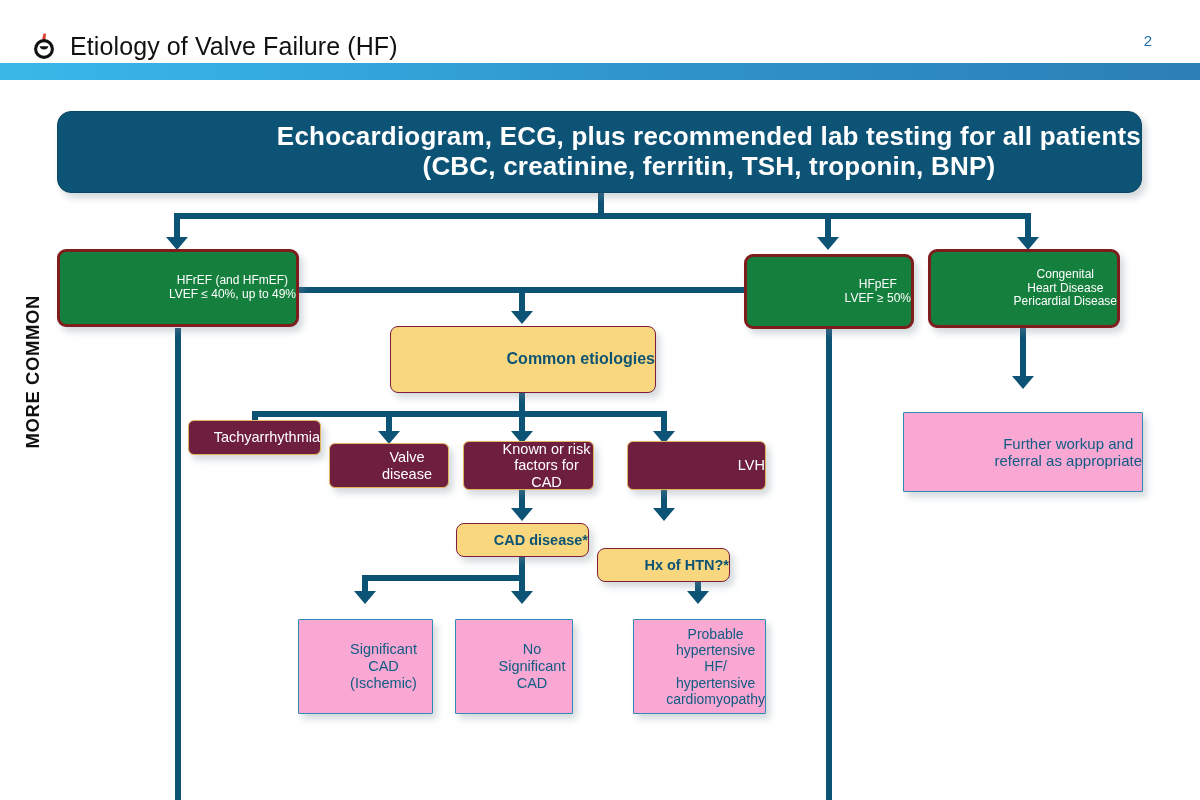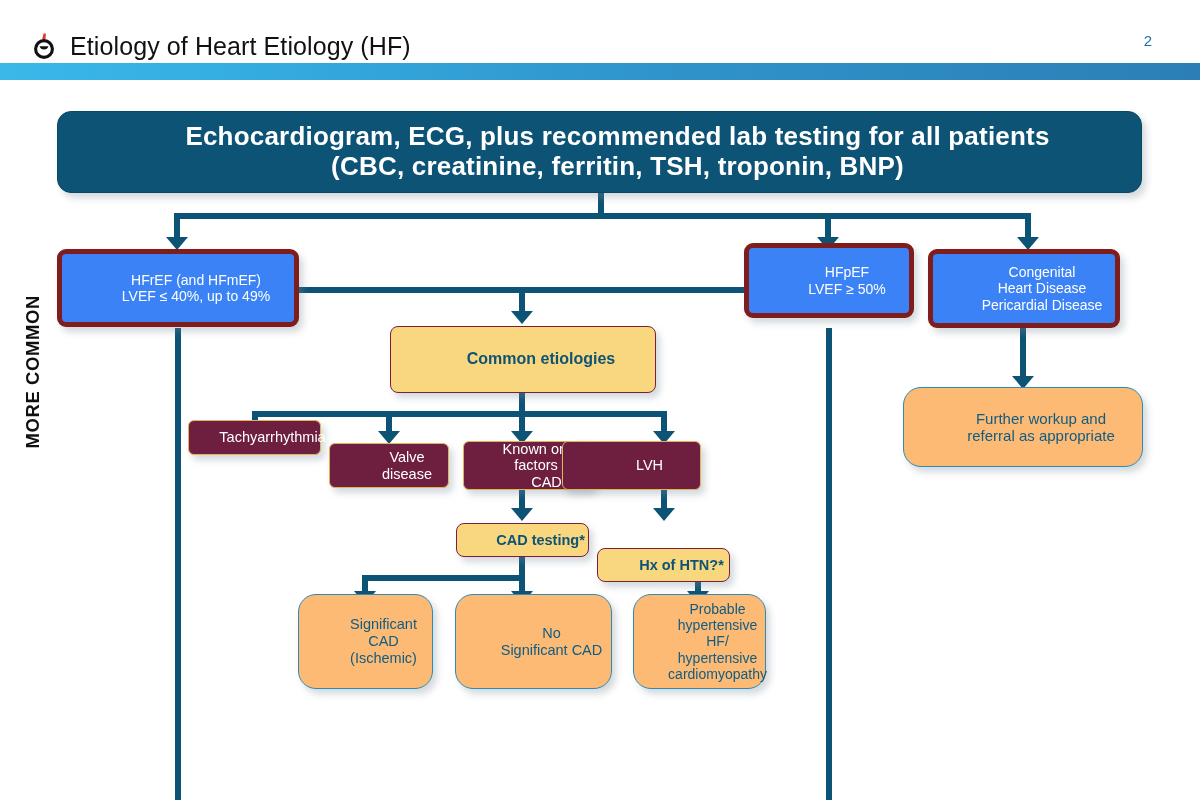--- a/index.html
+++ b/index.html
@@ -52,21 +52,21 @@
     font-size: 15px;
     color: #1E6FA8;
   }
 
   
   .node {
     position: absolute;
     box-sizing: border-box;
     display: flex;
     align-items: center;
-    justify-content: center;
+    justify-content: flex-end;
     text-align: center;
     line-height: 1.15;
     border-radius: 9px;
     z-index: 5;
     padding-left: 36px;
   }
   .node span { display: block; white-space: pre-line; }
 
   .node.shadowed {
     box-shadow: 4px 5px 7px rgba(120,140,150,0.33);
@@ -78,24 +78,24 @@
     color: #ffffff;
     font-size: 26px;
     font-weight: bold;
     border-radius: 14px;
     border: 1px solid #0A4763;
     letter-spacing: 0.2px;
   }
 
   
   .node.green {
-    background: #3b82f6;
+    background: #15803d;
     color: #ffffff;
-    font-size: 14px;
-    border: 5px solid #7f1d1d;
+    font-size: 12px;
+    border: 3px solid #7f1d1d;
   }
 
   
   .node.yellow {
     background: #F9D77E;
     color: #0D5375;
     font-weight: bold;
     font-size: 16px;
     border: 1.5px solid #7D1F3C;
     border-radius: 8px;
@@ -106,25 +106,26 @@
   .node.maroon {
     background: #6E1E3F;
     color: #ffffff;
     font-size: 14.5px;
     border: 1.5px solid #E2B35B;
     border-radius: 6px;
   }
 
   
   .node.white {
-    background: #fdba74;
+    background: #f9a8d4;
     color: #115C82;
     font-size: 14.5px;
     border: 1.5px solid #2E8BB5;
-    border-radius: 18px;
+    border-radius: 1px;
+    margin-top: 25px;
   }
 
   
   .conn {
     position: absolute;
     background: #0D5375;
     z-index: 1;
   }
   .arrowhead {
     position: absolute;
@@ -156,21 +157,21 @@
 
 <div id="slide">
 
   <div class="hdr-logo">
     <svg width="28" height="28" viewBox="0 0 28 28">
       <path d="M13.6 1.5 l2.3 0 -0.3 5.2 -1.7 2.1 -1.7 -2.1 z" fill="#E03A2F"></path>
       <circle cx="14" cy="17" r="8.4" fill="none" stroke="#111111" stroke-width="3.1"></circle>
       <path d="M9.6 14.2 a4.6 4.6 0 0 0 8.8 0" fill="#111111"></path>
     </svg>
   </div>
-  <div class="hdr-title">Etiology of Heart Etiology (HF)</div>
+  <div class="hdr-title">Etiology of Valve Failure (HF)</div>
   <div class="page-num">2</div>
   <div class="hdr-bar"></div>
 
   <div class="side-label">MORE COMMON</div>
 
   <div class="conn" style="left:598px; top:193px; width:6px; height:22px;"></div>
 
   <div class="conn" style="left:174px; top:213px; width:857px; height:6px;"></div>
 
   <div class="conn" style="left:174px; top:213px; width:6px; height:26px;"></div>
@@ -224,21 +225,21 @@
   <div class="node master shadowed" style="left:57px; top:111px; width:1085px; height:82px;">
     <span>Echocardiogram, ECG, plus recommended lab testing for all patients
 (CBC, creatinine, ferritin, TSH, troponin, BNP)</span>
   </div>
 
   <div class="node green shadowed" style="left:57px; top:249px; width:242px; height:78px;">
     <span>HFrEF (and HFmEF)
 LVEF ≤ 40%, up to 49%</span>
   </div>
 
-  <div class="node green shadowed" style="left:744px; top:243px; width:170px; height:75px;">
+  <div class="node green shadowed" style="left:744px; top:254px; width:170px; height:75px;">
     <span>HFpEF
 LVEF ≥ 50%</span>
   </div>
 
   <div class="node green shadowed" style="left:928px; top:249px; width:192px; height:79px;">
     <span>Congenital
 Heart Disease
 Pericardial Disease</span>
   </div>
 
@@ -252,38 +253,38 @@
 
   <div class="node maroon shadowed" style="left:329px; top:443px; width:120px; height:45px;">
     <span>Valve disease</span>
   </div>
 
   <div class="node maroon shadowed" style="left:457px; top:441px; width:131px; height:49px;margin-left:6px;">
     <span>Known or risk
 factors for CAD</span>
   </div>
 
-  <div class="node maroon shadowed" style="left:562px; top:441px; width:139px; height:49px;">
+  <div class="node maroon shadowed" style="left:627px; top:441px; width:139px; height:49px;">
     <span>LVH</span>
   </div>
 
   <div class="node yellow small shadowed" style="left:456px; top:523px; width:133px; height:34px;">
-    <span>CAD testing*</span>
+    <span>CAD disease*</span>
   </div>
 
   <div class="node yellow small shadowed" style="left:597px; top:523px; width:133px; height:34px;margin-top:25px;">
     <span>Hx of HTN?*</span>
   </div>
 
   <div class="node white shadowed" style="left:298px; top:594px; width:135px; height:95px;">
     <span>Significant CAD
 (Ischemic)</span>
   </div>
 
-  <div class="node white shadowed" style="left:455px; top:594px; width:157px; height:95px;">
+  <div class="node white shadowed" style="left:455px; top:594px; width:118px; height:95px;">
     <span>No
 Significant CAD</span>
   </div>
 
   <div class="node white shadowed" style="left:633px; top:594px; width:133px; height:95px; font-size:14px;">
     <span>Probable
 hypertensive
 HF/ hypertensive
 cardiomyopathy</span>
   </div>

